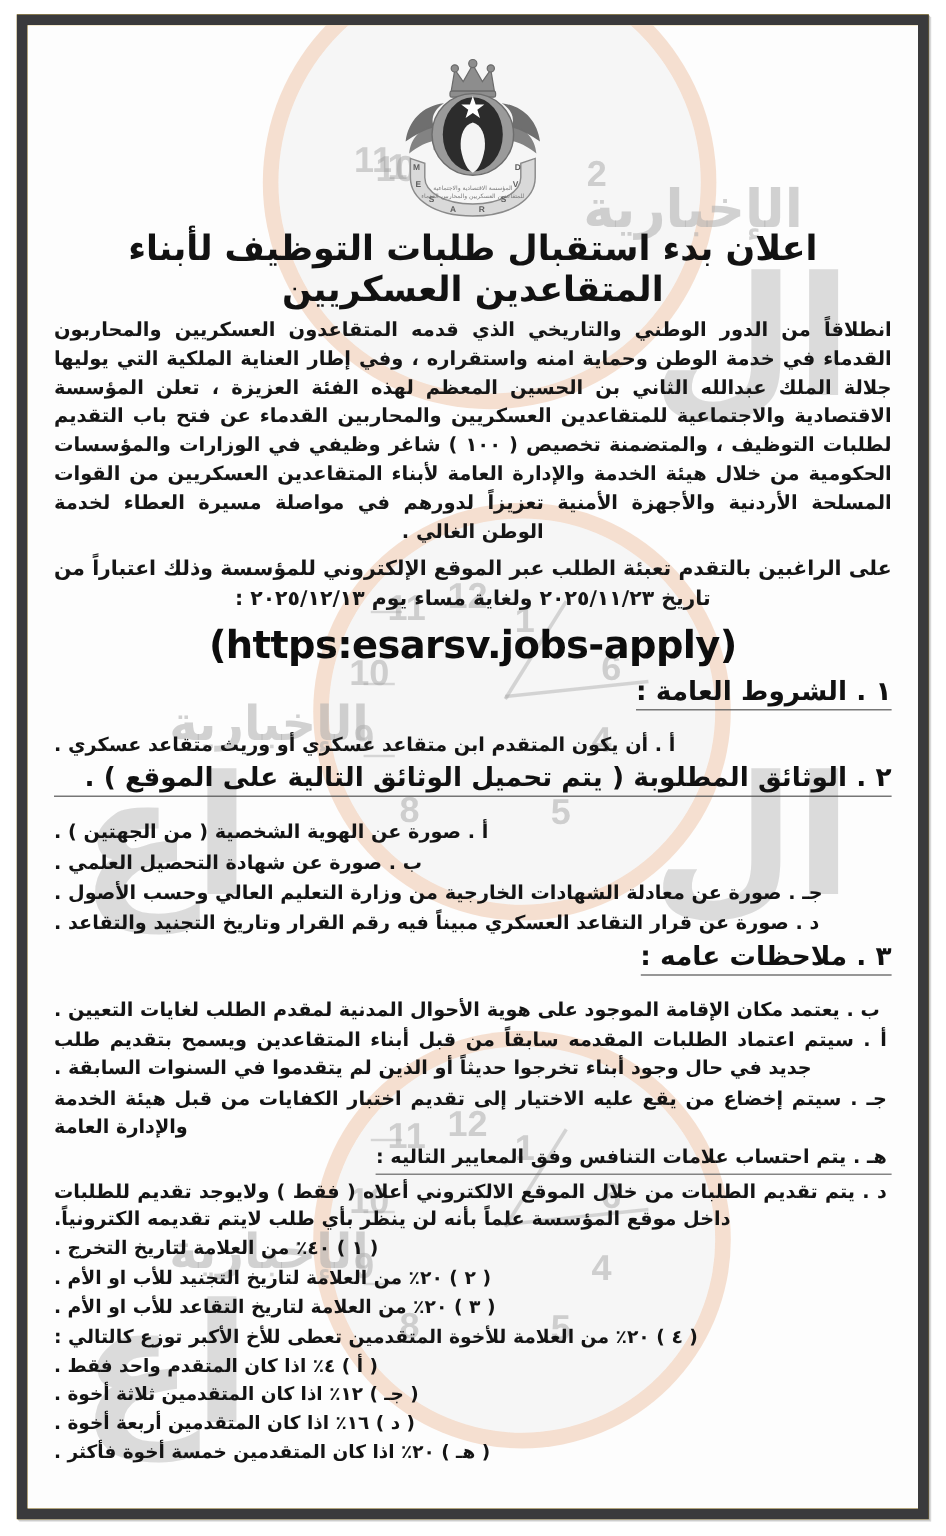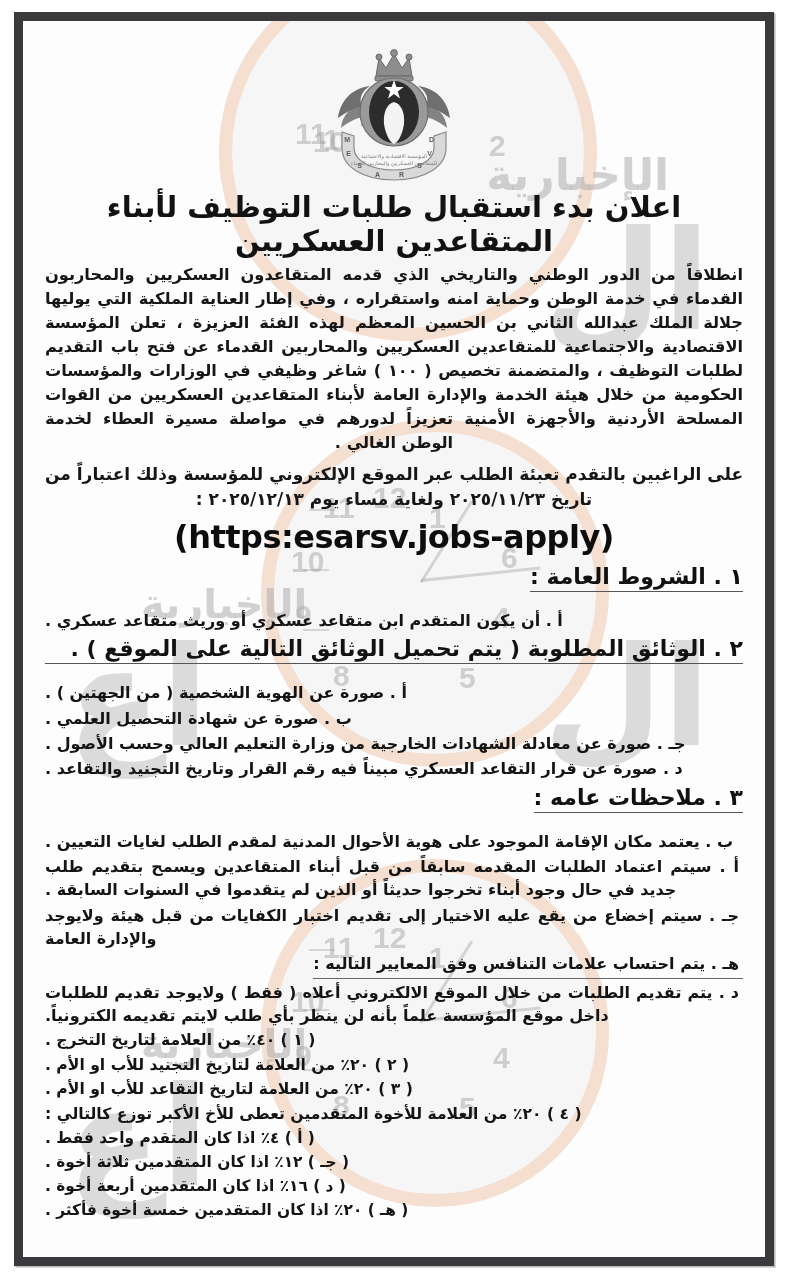--- a/index.html
+++ b/index.html
@@ -342,21 +342,21 @@
             <li>جـ . صورة عن معادلة الشهادات الخارجية من وزارة التعليم العالي وحسب الأصول .</li>
             <li>د .  صورة عن قرار التقاعد العسكري مبيناً فيه رقم القرار وتاريخ التجنيد والتقاعد .</li>
           </ul>
         </div>
 
         <div class="section">
           <div class="section-head">٣ . ملاحظات عامه :</div>
           <ul class="items">
             <li>ب . يعتمد مكان الإقامة الموجود على هوية الأحوال المدنية لمقدم الطلب لغايات التعيين .</li>
             <li>أ .  سيتم اعتماد الطلبات المقدمه سابقاً من قبل أبناء المتقاعدين ويسمح بتقديم طلب جديد في حال وجود أبناء تخرجوا حديثاً أو الذين لم يتقدموا في السنوات السابقة .</li>
-            <li>جـ . سيتم إخضاع من يقع عليه الاختيار إلى تقديم اختبار الكفايات من قبل هيئة ولايوجد والإدارة العامة</li>
+            <li>جـ . سيتم إخضاع من يقع عليه الاختيار إلى تقديم اختبار الكفايات من قبل هيئة الخدمة والإدارة العامة</li>
             <li style="border-bottom:1.5px solid #666; display:inline-block; padding-bottom:2px;">هـ . يتم احتساب علامات التنافس وفق المعايير التاليه :</li>
             <li>د .  يتم تقديم الطلبات من خلال الموقع الالكتروني أعلاه ( فقط ) ولايوجد تقديم للطلبات داخل موقع المؤسسة علماً بأنه لن ينظر بأي طلب لايتم تقديمه الكترونياً.</li>
           </ul>
 
           <ul class="subitems">
             <li>( ١ ) ٤٠٪ من العلامة لتاريخ التخرج .</li>
             <li>( ٢ ) ٢٠٪ من العلامة لتاريخ التجنيد للأب او الأم .</li>
             <li>( ٣ ) ٢٠٪ من العلامة لتاريخ التقاعد للأب او الأم .</li>
             <li>( ٤ ) ٢٠٪ من العلامة للأخوة المتقدمين تعطى للأخ الأكبر توزع كالتالي :</li>
           </ul>

